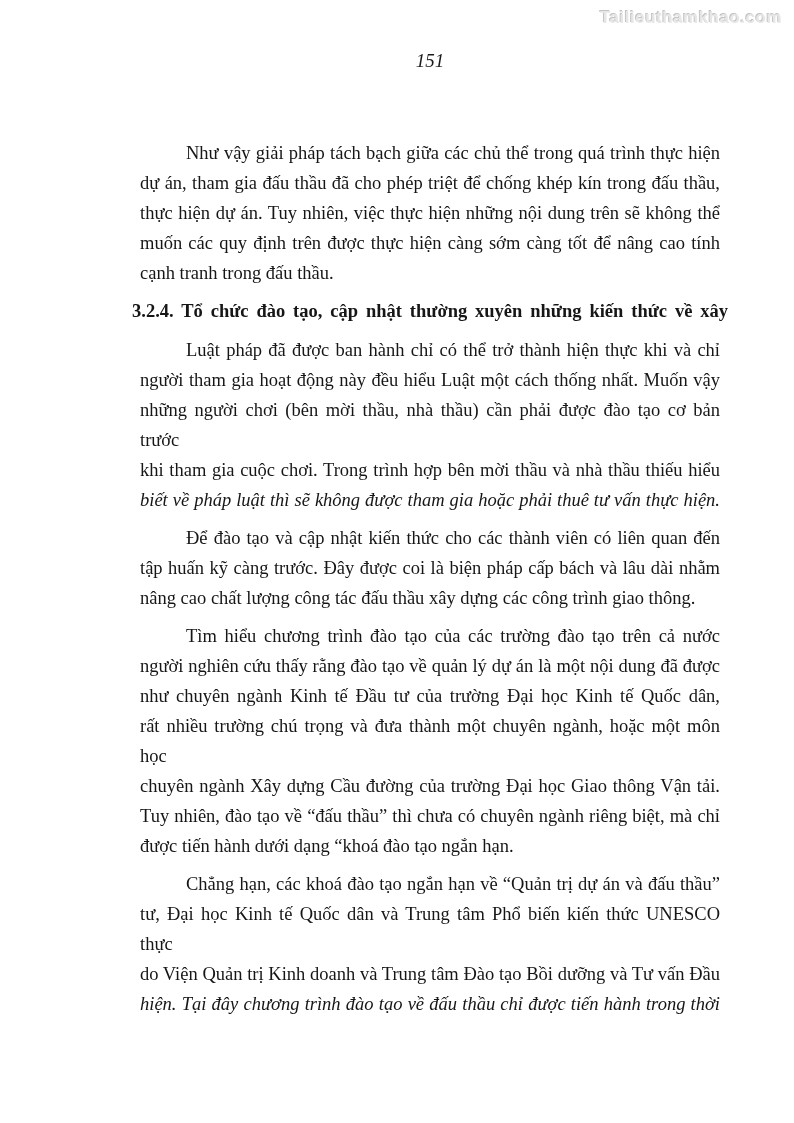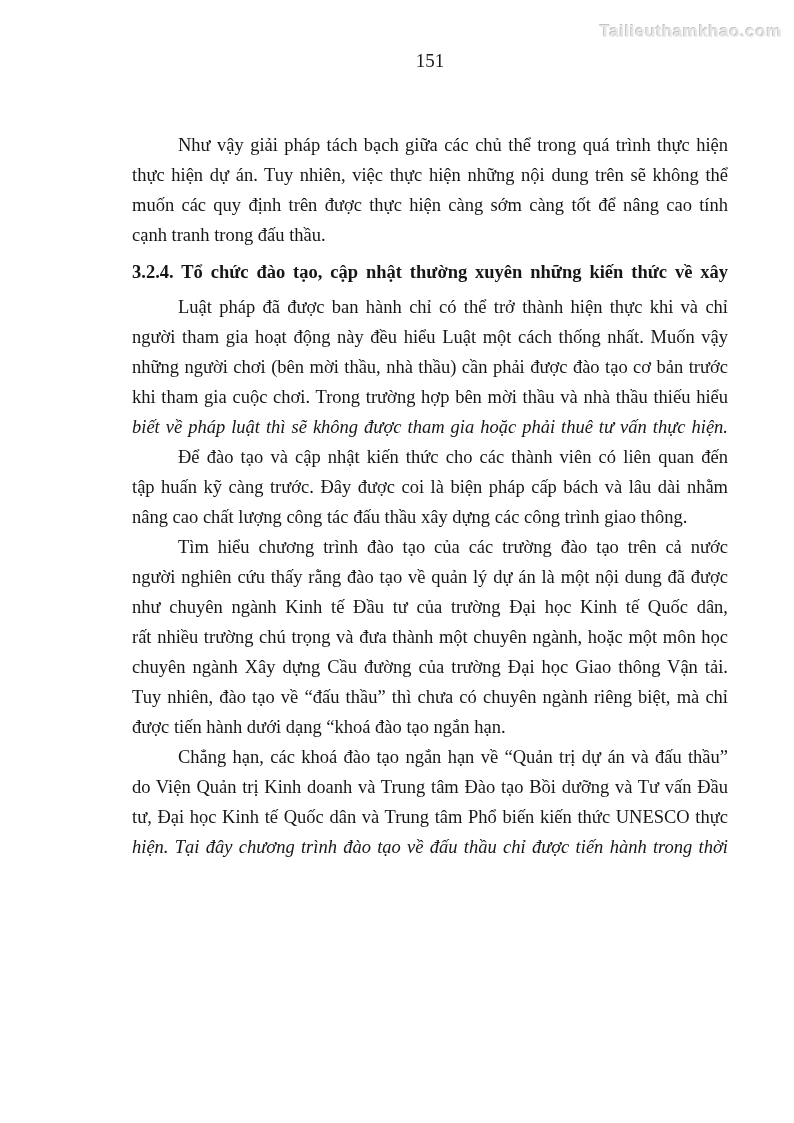--- a/index.html
+++ b/index.html
@@ -11,46 +11,47 @@
     position: relative;
     width: 794px;
     height: 1123px;
     background: #ffffff;
     overflow: hidden;
     font-family: "Liberation Serif", serif;
     color: #161616;
   }
   .watermark {
     position: absolute;
-    top: 22px;
+    top: 8px;
     right: 12px;
     font-family: "Liberation Sans", sans-serif;
     font-size: 17px;
     font-weight: bold;
     color: #e7e7e7;
     text-shadow: -1px -1px 0 #c3c3c3, 1px 1px 0 #ffffff;
     letter-spacing: 0.5px;
   }
   .page-number {
     position: absolute;
     top: 50px;
     left: 132px;
     width: 596px;
     text-align: center;
     font-size: 19px;
     color: #1a1a1a;
+    font-style: italic;
   }
   .content {
     position: absolute;
     top: 130px;
     left: 132px;
     width: 596px;
     font-size: 18.5px;
   }
-  .block { margin: 0; }
+  .block { margin: 8px; }
   .line {
     line-height: 30px;
     text-align: justify;
     text-align-last: justify;
     white-space: normal;
   }
   .line.last { text-align-last: auto; }
   .block.justify-last .line.last { text-align-last: justify; font-style: italic; }
   .paragraph .line.first { text-indent: 46px; }
   .heading {
@@ -64,48 +65,49 @@
 <body>
 
 <div class="page">
   <div class="watermark">Tailieuthamkhao.com</div>
 
   <div class="page-number">151</div>
 
   <div class="content" id="content">
       <div class="block paragraph">
         <div class="line first">Như vậy giải pháp tách bạch giữa các chủ thể trong quá trình thực hiện</div>
+        <div class="line">dự án, tham gia đấu thầu đã cho phép triệt để chống khép kín trong đấu thầu,</div>
         <div class="line">thực hiện dự án. Tuy nhiên, việc thực hiện những nội dung trên sẽ không thể</div>
         <div class="line">muốn các quy định trên được thực hiện càng sớm càng tốt để nâng cao tính</div>
         <div class="line last">cạnh tranh trong đấu thầu.</div>
       </div>
       <div class="block heading">
         <div class="line first">3.2.4. Tổ chức đào tạo, cập nhật thường xuyên những kiến thức về xây</div>
       </div>
       <div class="block paragraph justify-last">
         <div class="line first">Luật pháp đã được ban hành chỉ có thể trở thành hiện thực khi và chỉ</div>
         <div class="line">người tham gia hoạt động này đều hiểu Luật một cách thống nhất. Muốn vậy</div>
         <div class="line">những người chơi (bên mời thầu, nhà thầu) cần phải được đào tạo cơ bản trước</div>
-        <div class="line">khi tham gia cuộc chơi.  Trong trường hợp bên mời thầu và nhà thầu thiếu hiểu</div>
+        <div class="line">khi tham gia cuộc chơi.  Trong trình hợp bên mời thầu và nhà thầu thiếu hiểu</div>
         <div class="line last">biết về pháp luật thì sẽ không được tham gia hoặc phải thuê tư vấn thực hiện.</div>
       </div>
       <div class="block paragraph">
         <div class="line first">Để đào tạo và cập nhật kiến thức cho các thành viên có liên quan đến</div>
         <div class="line">tập huấn kỹ càng trước. Đây được coi là biện pháp cấp bách và lâu dài nhằm</div>
         <div class="line last">nâng cao chất lượng công tác đấu thầu xây dựng các công trình giao thông.</div>
       </div>
       <div class="block paragraph">
         <div class="line first">Tìm hiểu chương trình đào tạo của các trường đào tạo trên cả nước</div>
         <div class="line">người nghiên cứu thấy rằng đào tạo về quản lý dự án là một nội dung đã được</div>
         <div class="line">như chuyên ngành Kinh tế Đầu tư của trường Đại học Kinh tế Quốc dân,</div>
         <div class="line">rất nhiều trường chú trọng và đưa thành một chuyên ngành, hoặc một môn học</div>
         <div class="line">chuyên ngành Xây dựng Cầu đường của trường Đại học Giao thông Vận tải.</div>
         <div class="line">Tuy nhiên, đào tạo về “đấu thầu” thì chưa có chuyên ngành riêng biệt, mà chỉ</div>
         <div class="line last">được tiến hành dưới dạng “khoá đào tạo ngắn hạn.</div>
       </div>
       <div class="block paragraph justify-last">
         <div class="line first">Chẳng hạn, các khoá đào tạo ngắn hạn về “Quản trị dự án và đấu thầu”</div>
+        <div class="line">tư, Đại học Kinh tế Quốc dân và Trung tâm Phổ biến kiến thức UNESCO thực</div>
         <div class="line">do Viện Quản trị Kinh doanh và Trung tâm Đào tạo Bồi dưỡng và Tư vấn Đầu</div>
-        <div class="line">tư, Đại học Kinh tế Quốc dân và Trung tâm Phổ biến kiến thức UNESCO thực</div>
         <div class="line last">hiện. Tại đây chương trình đào tạo về đấu thầu chỉ được tiến hành trong thời</div>
       </div>
     </div>
 </div>
 
 </body></html>

